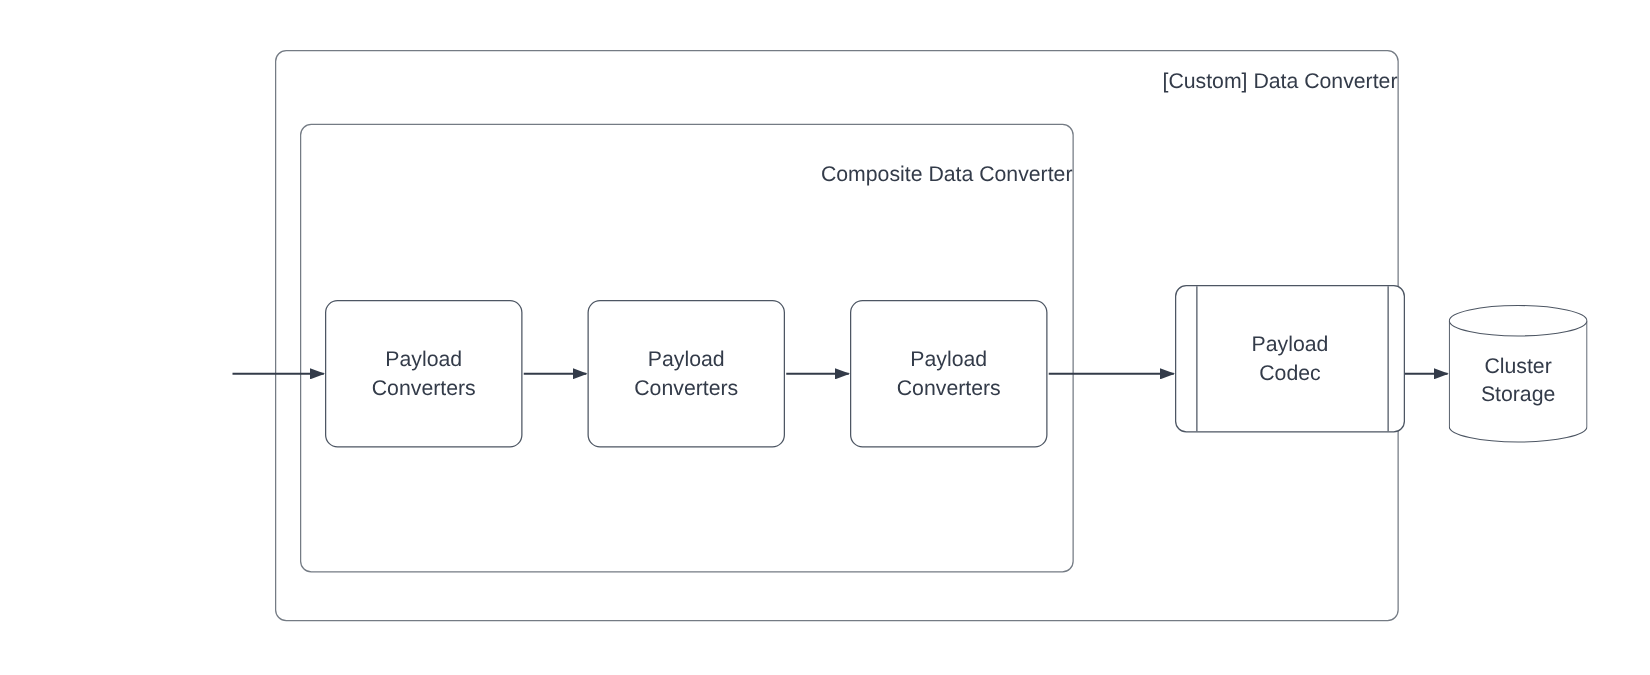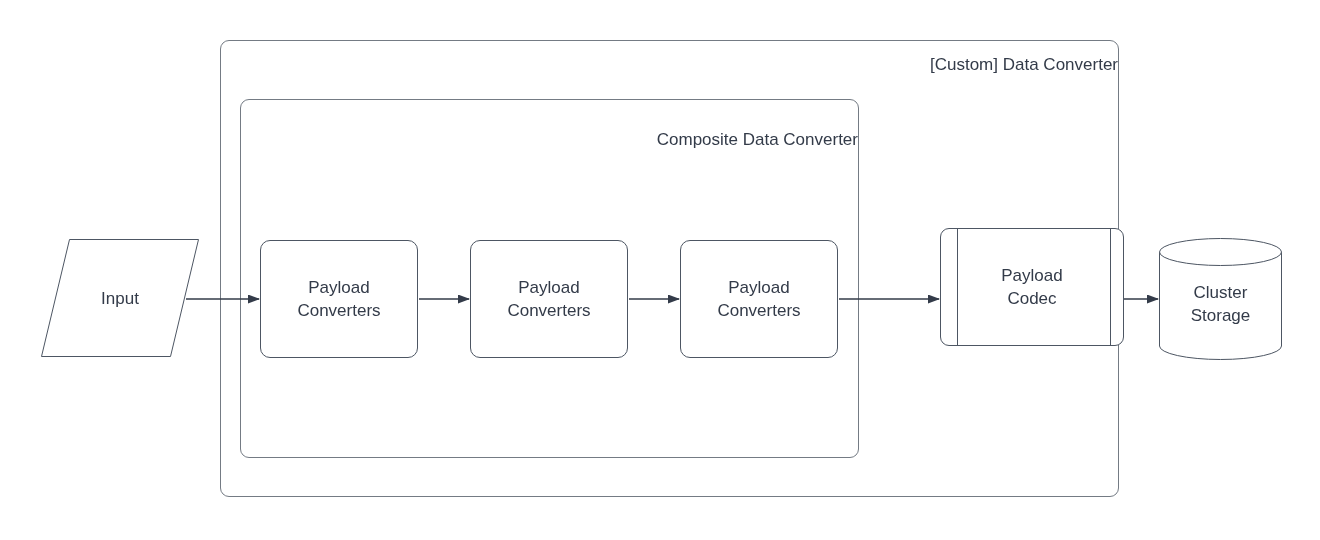--- a/index.html
+++ b/index.html
@@ -84,21 +84,21 @@
   .node.codec .label { width: 84px; }
   .codec-line {
     position: absolute;
     top: 0; bottom: 0;
     width: 1px;
     background: var(--color-shape-stroke);
   }
   .codec-line.left  { left: 16px; }
   .codec-line.right { right: 12px; }
   .node.input-node { left: 41px; top: 239px; width: 158px; height: 118px; }
-  .node.cylinder { left: 1159px; top: 238px; width: 123px; height: 122px; }
+  .node.cylinder { left: 1159px; top: 238px; width: 111px; height: 122px; }
   .node.cylinder .label { width: 76px; margin-top: 10px; }
   .shape-svg path, .shape-svg ellipse {
     fill: var(--color-background);
     stroke: var(--color-shape-stroke);
     stroke-width: 1;
     stroke-linejoin: round;
   }
 </style>
 </head>
 <body>
@@ -119,26 +119,20 @@
         <path class="arrowhead" d="M0,0 L12,4.5 L0,9 Z"></path>
       </marker>
     </defs>
     <line x1="186" y1="299" x2="259" y2="299" marker-end="url(#arrow)"></line>
     <line x1="419" y1="299" x2="469" y2="299" marker-end="url(#arrow)"></line>
     <line x1="629" y1="299" x2="679" y2="299" marker-end="url(#arrow)"></line>
     <line x1="839" y1="299" x2="939" y2="299" marker-end="url(#arrow)"></line>
     <line x1="1099" y1="299" x2="1158" y2="299" marker-end="url(#arrow)"></line>
   </svg>
 
-  <div class="node input-node">
-    <svg class="shape-svg" viewBox="0 0 158 118">
-      <path d="M 28.5 0.5 L 157.5 0.5 L 129.5 117.5 L 0.5 117.5 Z"></path>
-    </svg>
-    <span class="label">Input</span>
-  </div>
 
   <div class="node process pc1">
     <span class="label">Payload Converters</span>
   </div>
   <div class="node process pc2">
     <span class="label">Payload Converters</span>
   </div>
   <div class="node process pc3">
     <span class="label">Payload Converters</span>
   </div>

